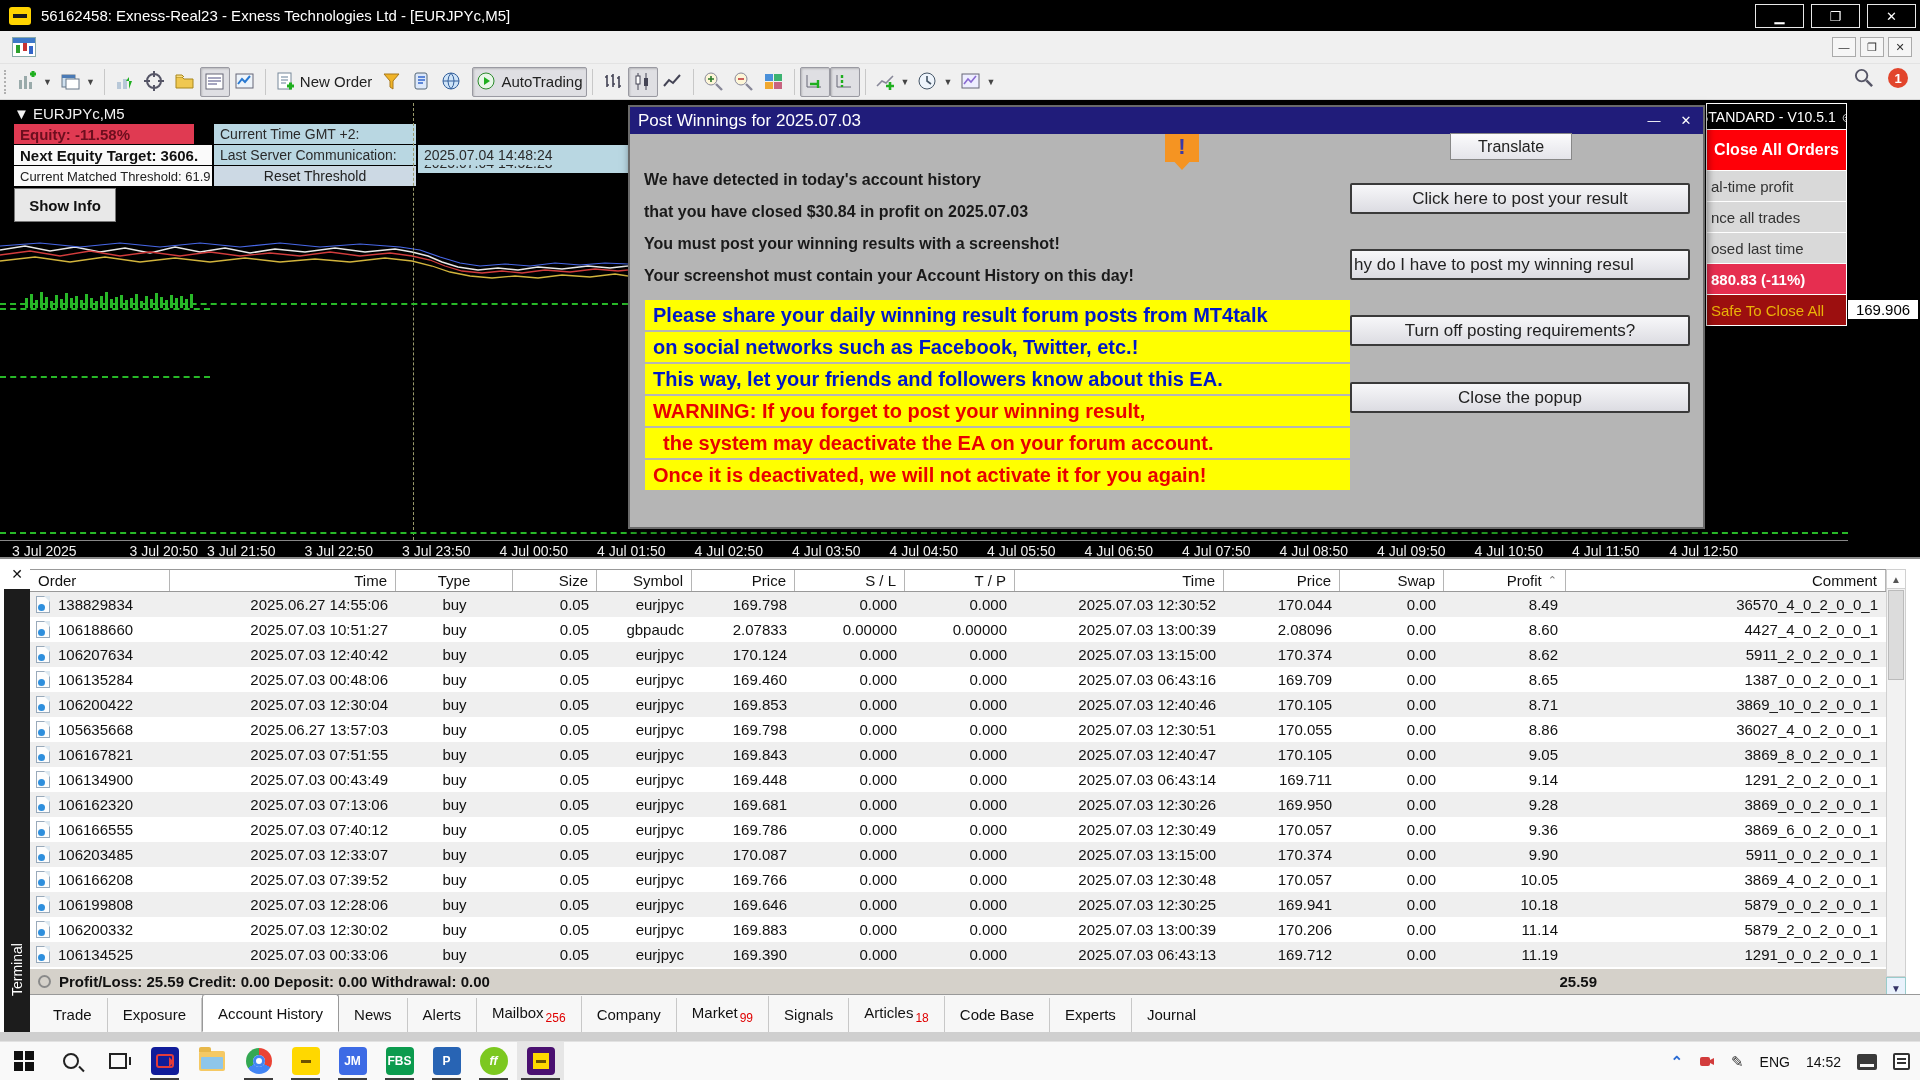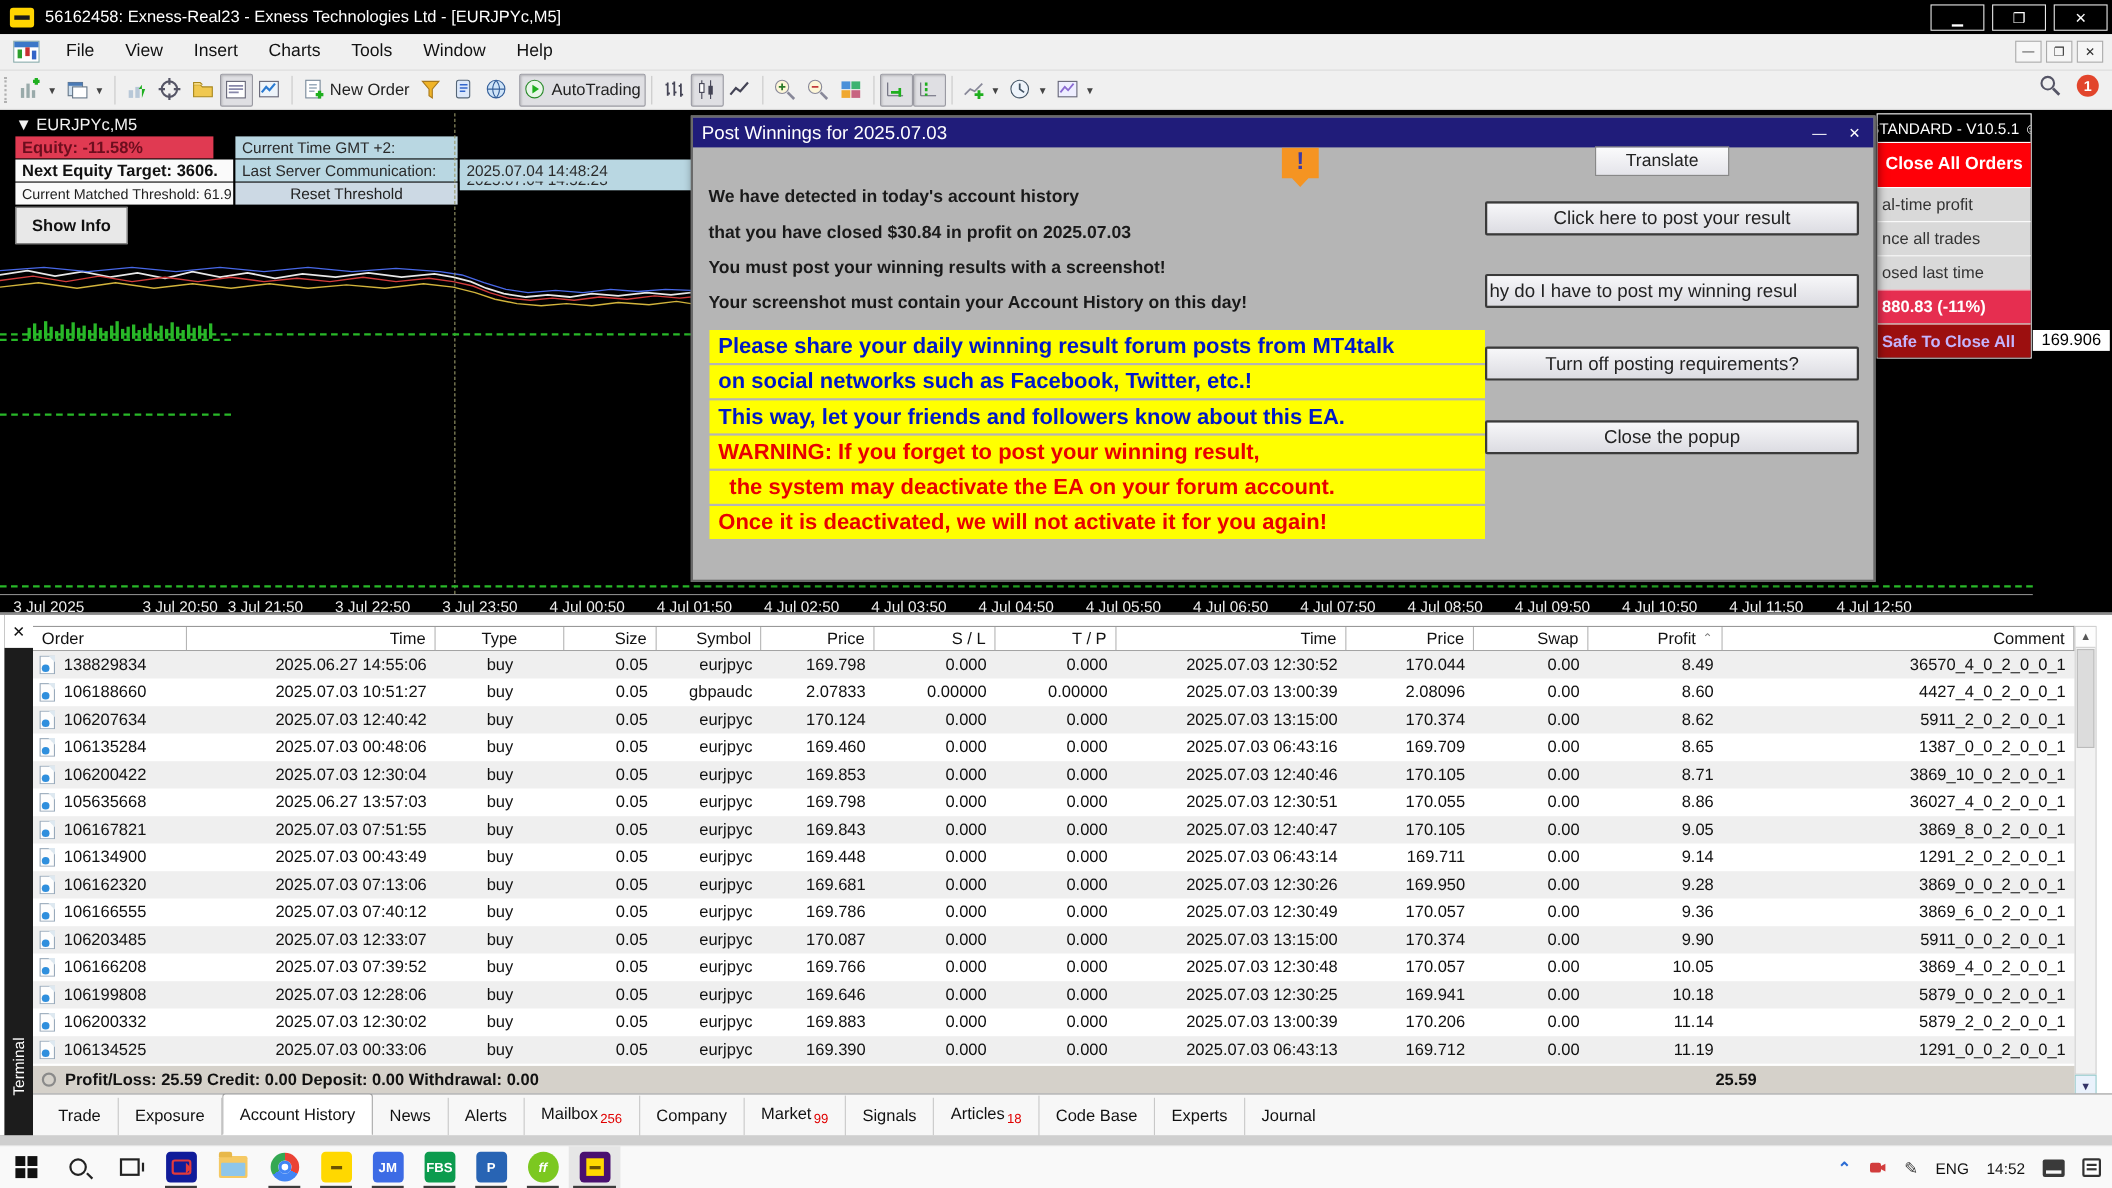--- a/index.html
+++ b/index.html
@@ -68,21 +68,21 @@
   #cur-dash { position:absolute; left:1822px; width:24px; border-top:2px dashed #28b828; }
 
   
   #right-panel { position:absolute; left:1706px; top:103px; width:141px; border:1px solid #fff; background:#000; }
   #rp-header { height:25px; color:#fff; font-size:14px; display:flex; align-items:center; justify-content:center; gap:4px; white-space:nowrap; overflow:hidden; }
   .rp-row { height:31px; display:flex; align-items:center; padding:0 4px; font-size:15px; white-space:nowrap; overflow:hidden; border-top:1px solid #fff; }
   #rp-closeall { height:41px; background:#ff0008; color:#fff; font-weight:bold; font-size:16px; border-top:1px solid #fff;
     display:flex; align-items:center; justify-content:center; white-space:nowrap; }
   .rp-gray { background:#d9d9d9; color:#333; }
   .rp-loss { background:#e62e50; color:#fff; font-weight:bold; }
-  .rp-safe { background:#9c0f0f; color:#c4b5fd; font-weight:bold; }
+  .rp-safe { background:#9c0f0f; color:#eab308; font-weight:normal; }
 
   
   #popup { position:absolute; left:628px; top:105px; width:1077px; height:424px; background:#b5b5b5;
     border:2px solid #6a6a6a; box-shadow:2px 3px 8px rgba(0,0,0,.5); }
   #popup-titlebar { position:absolute; left:0; top:0; right:0; height:27px; background:#201c7a; color:#fff;
     display:flex; align-items:center; font-size:17px; padding-left:8px; }
   #popup-ctl { position:absolute; right:6px; top:4px; display:flex; gap:10px; }
   .pctl { width:22px; height:18px; color:#fff; font-size:13px; display:flex; align-items:center; justify-content:center; }
   #warn-badge { position:absolute; left:535px; top:27px; width:34px; height:36px; background:#f59422;
     clip-path:polygon(0 0,100% 0,100% 78%,72% 78%,50% 100%,28% 78%,0 78%); display:flex; align-items:flex-start; justify-content:center; }
@@ -180,29 +180,20 @@
     <div id="title-text">56162458: Exness-Real23 - Exness Technologies Ltd - [EURJPYc,M5]</div>
     <div class="wbtns">
       <div class="wbtn">▁</div>
       <div class="wbtn">❐</div>
       <div class="wbtn">✕</div>
     </div>
   </div>
 
   <div id="menubar">
     <div id="doc-icon"></div>
-    <div id="menu-items" style="display:flex;">
-        <div class="menu-item">File</div>
-        <div class="menu-item">View</div>
-        <div class="menu-item">Insert</div>
-        <div class="menu-item">Charts</div>
-        <div class="menu-item">Tools</div>
-        <div class="menu-item">Window</div>
-        <div class="menu-item">Help</div>
-      </div>
     <div class="mdi-btns">
       <div class="mdi-btn">—</div>
       <div class="mdi-btn">❐</div>
       <div class="mdi-btn">✕</div>
     </div>
   </div>
 
   <div id="toolbar">
     <span class="grip"></span>
     <div class="tbtn">

